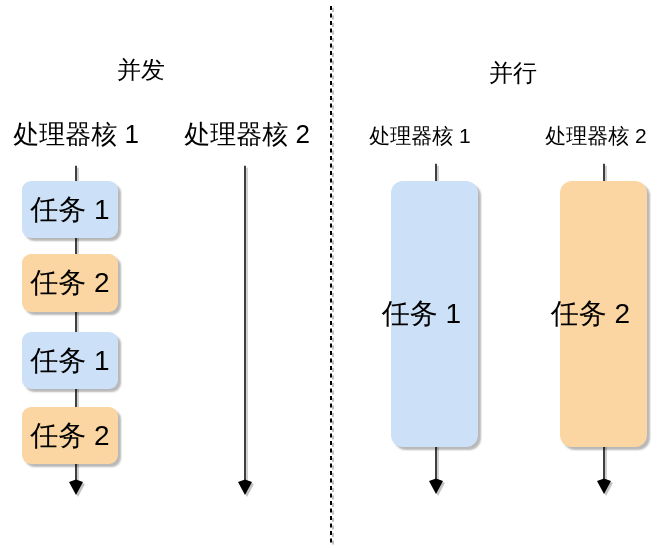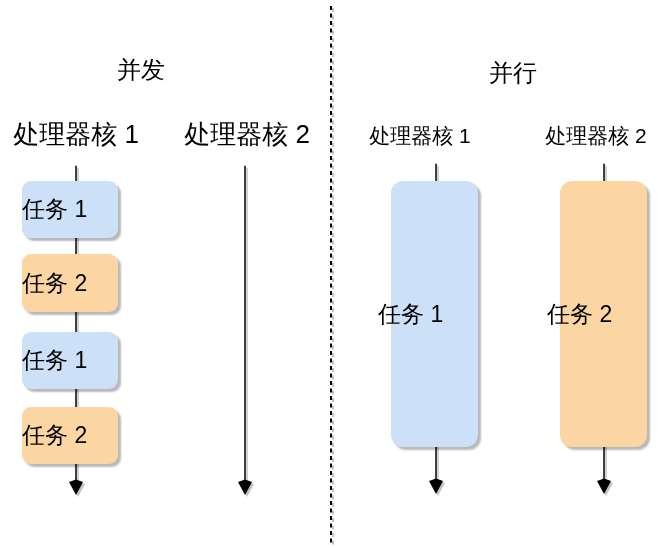--- a/index.html
+++ b/index.html
@@ -21,21 +21,22 @@
   }
   .section-title { font-size: 24px; }
   .core-label-lg { font-size: 26px; }
   .core-label-sm { font-size: 21px; }
   .task-box {
     position: absolute;
     border-radius: 9px;
     box-shadow: 3px 3px 2px rgba(0, 0, 0, 0.28);
     display: flex;
     align-items: center;
-    font-size: 23px;
+    justify-content: center;
+    font-size: 28px;
     z-index: 2;
   }
   .task-box.tall { border-radius: 12px; }
   .task-box.tall .task-text { position: relative; left: -13px; }
   .arrow-svg, .divider-svg {
     position: absolute;
     z-index: 1;
     filter: drop-shadow(2.5px 2.5px 0.4px rgba(0, 0, 0, 0.24));
   }
   .text-layer { z-index: 3; }

